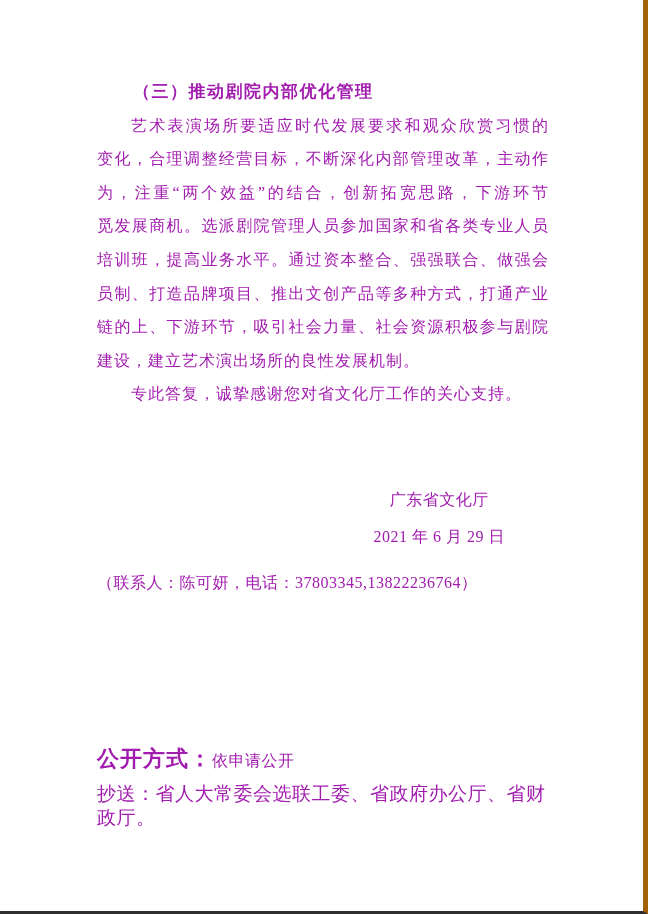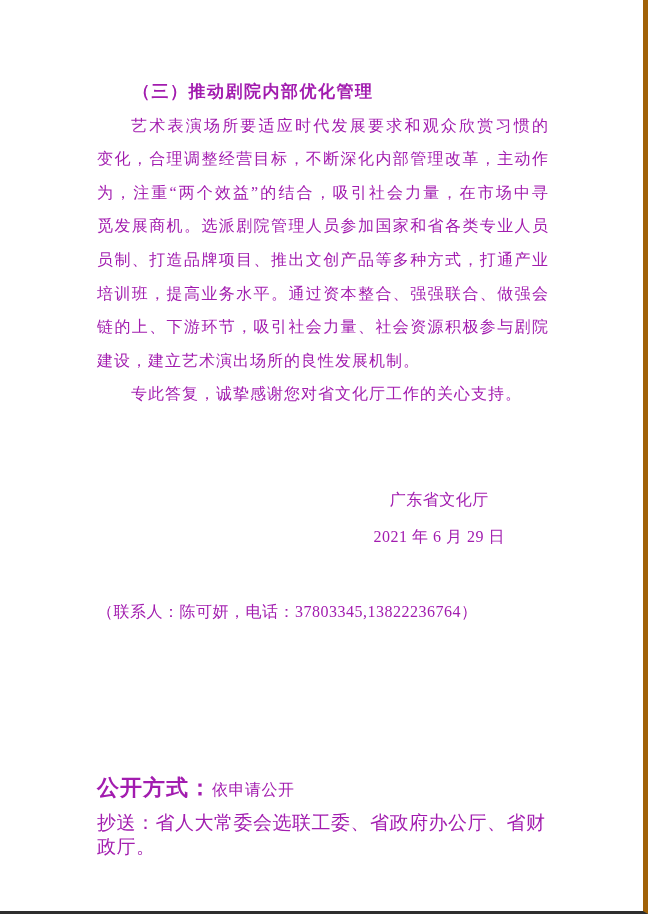--- a/index.html
+++ b/index.html
@@ -50,21 +50,21 @@
     margin-top: 70px;
     margin-left: auto;
     margin-right: 44px;
     width: fit-content;
     text-align: center;
     font-size: 16px;
     line-height: 37px;
     letter-spacing: 0.5px;
   }
   .contact {
-    margin-top: 44px;
+    margin-top: 15px;
     font-size: 16px;
     line-height: 26px;
     letter-spacing: 0.5px;
   }
   .disclosure {
     margin-top: 150px;
     font-size: 16px;
     line-height: 26px;
     letter-spacing: 0.5px;
   }
@@ -85,24 +85,24 @@
 <body>
 
 <div class="page">
   <div class="content">
 
     <div class="heading">（三）推动剧院内部优化管理</div>
 
     <div>
       <div class="line justify indent">艺术表演场所要适应时代发展要求和观众欣赏习惯的</div>
       <div class="line justify">变化，合理调整经营目标，不断深化内部管理改革，主动作</div>
-      <div class="line justify">为，注重“两个效益”的结合，吸引社会力量，在市场中寻</div>
+      <div class="line justify">为，注重“两个效益”的结合，创新拓宽思路，下游环节</div>
       <div class="line justify">觅发展商机。选派剧院管理人员参加国家和省各类专业人员</div>
+      <div class="line justify">培训班，提高业务水平。通过资本整合、强强联合、做强会</div>
       <div class="line justify">员制、打造品牌项目、推出文创产品等多种方式，打通产业</div>
-      <div class="line justify">培训班，提高业务水平。通过资本整合、强强联合、做强会</div>
       <div class="line justify">链的上、下游环节，吸引社会力量、社会资源积极参与剧院</div>
       <div class="line">建设，建立艺术演出场所的良性发展机制。</div>
       <div class="line indent">专此答复，诚挚感谢您对省文化厅工作的关心支持。</div>
     </div>
 
     <div class="signature">
       <div>广东省文化厅</div>
       <div>2021 年 6 月 29 日</div>
     </div>
 

